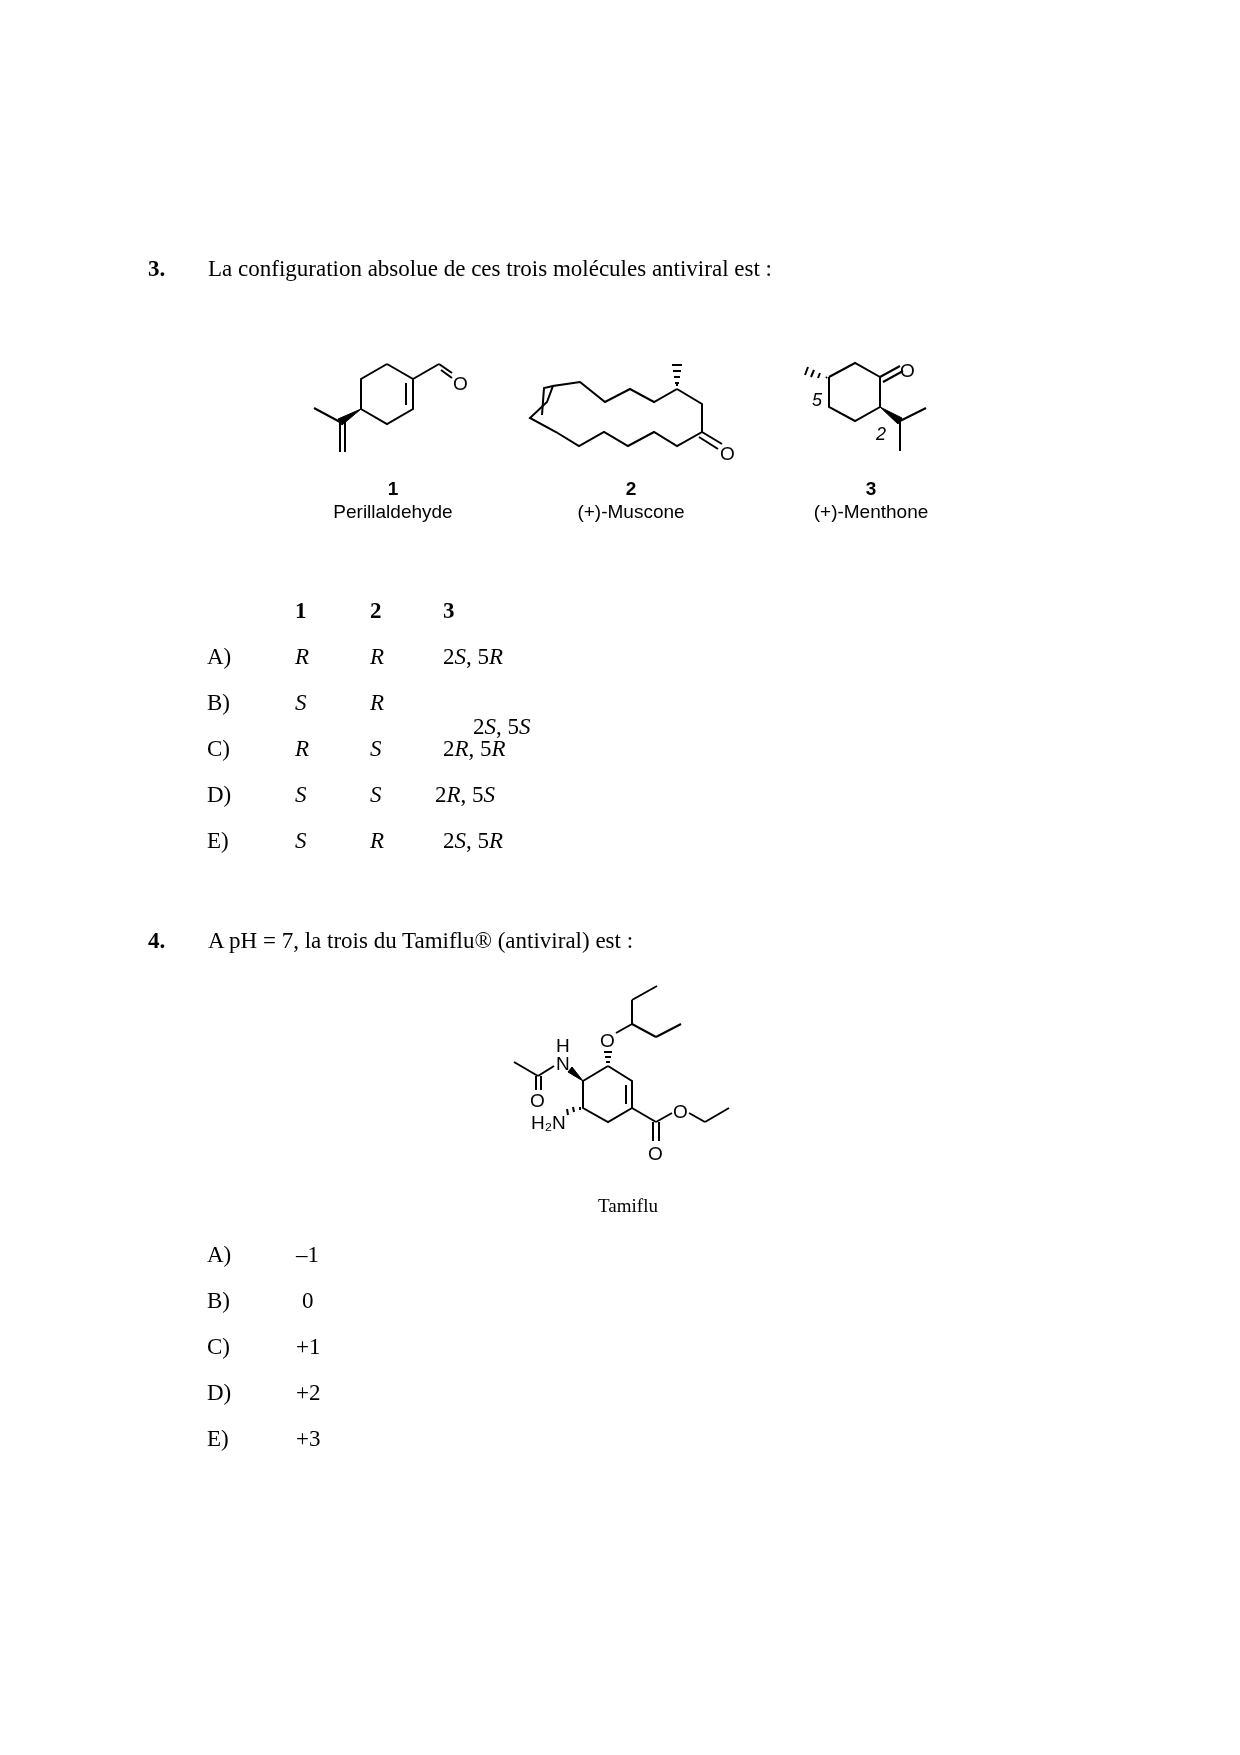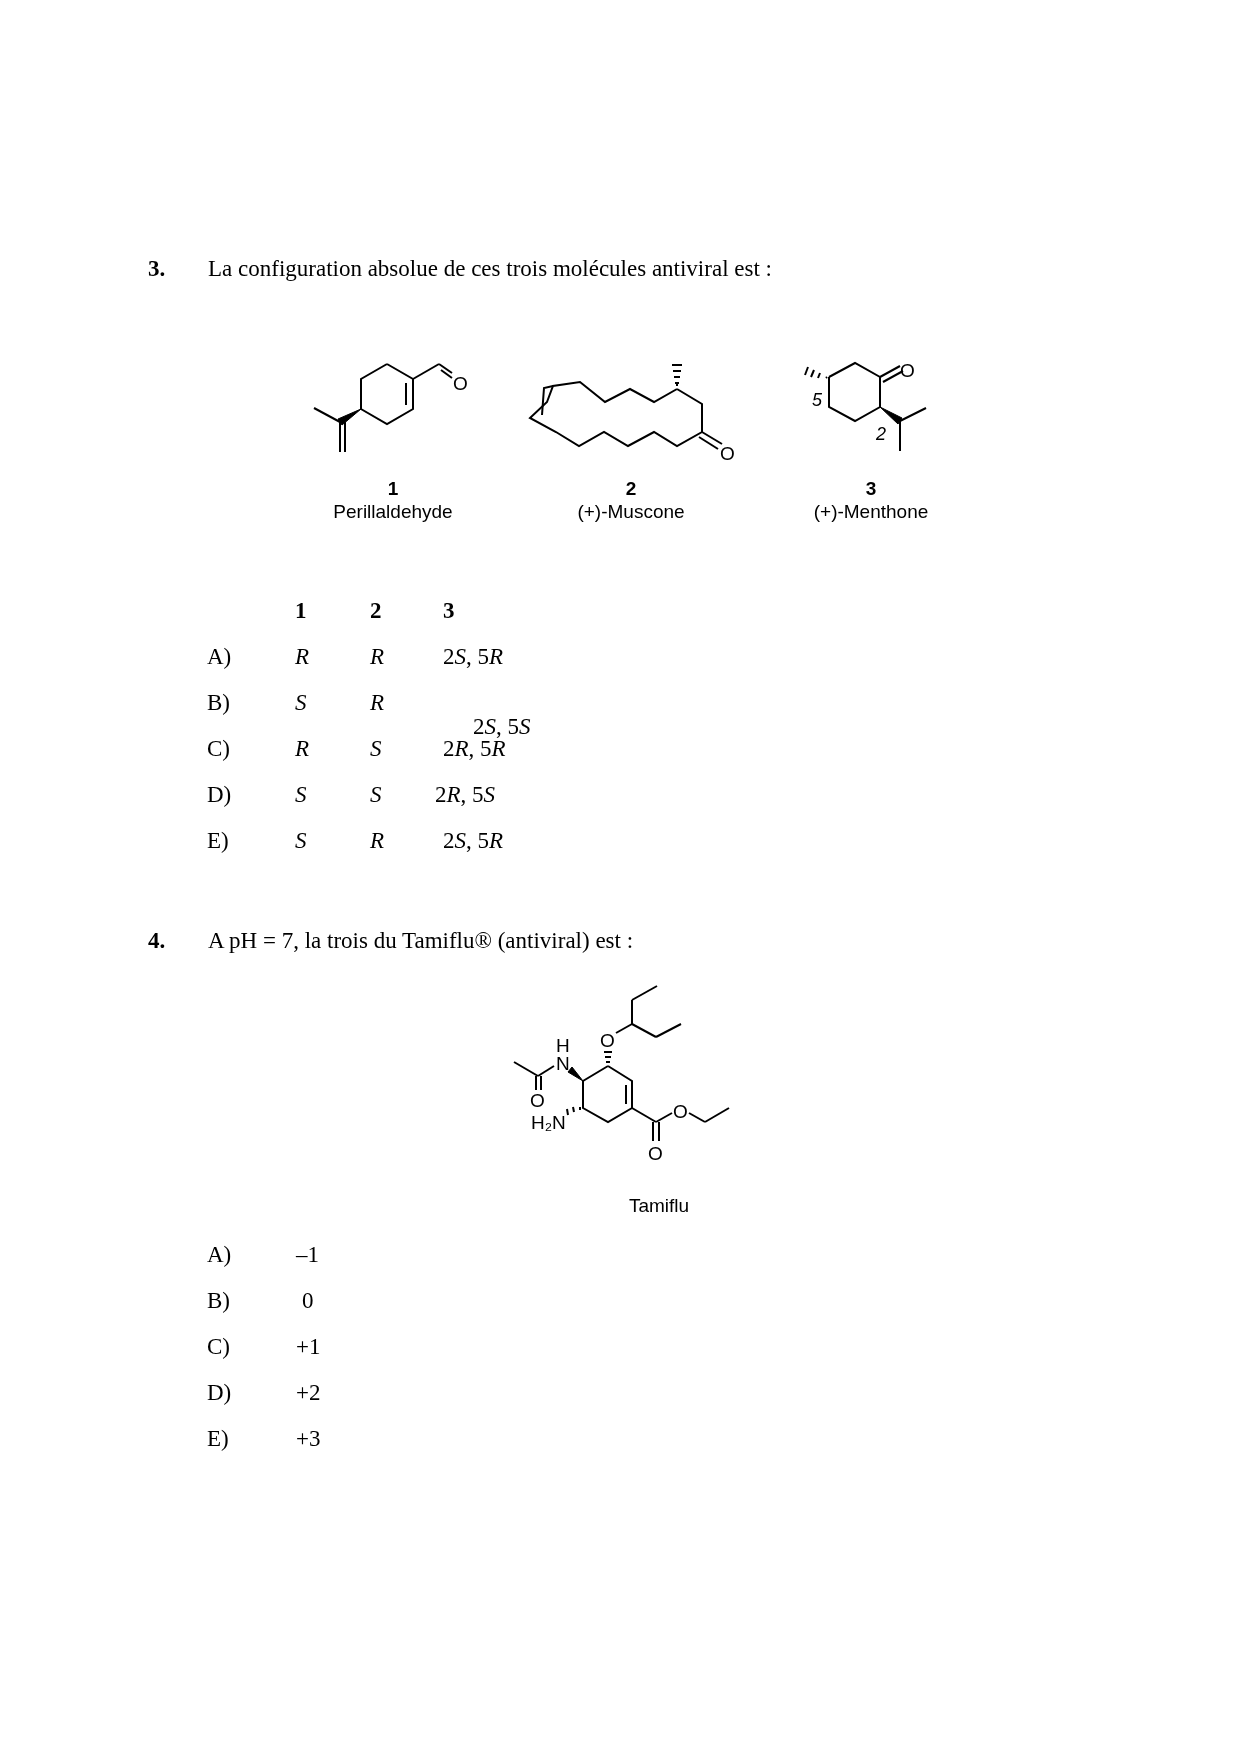--- a/index.html
+++ b/index.html
@@ -157,21 +157,21 @@
   <line x1="632" y1="1108" x2="656" y2="1122"></line>
   <line x1="656" y1="1122" x2="672" y2="1113"></line>
   <text x="673" y="1118" font-size="19">O</text>
   <line x1="689" y1="1113" x2="705" y2="1122"></line>
   <line x1="705" y1="1122" x2="729" y2="1108"></line>
   <line x1="653" y1="1122" x2="653" y2="1141"></line>
   <line x1="659" y1="1122" x2="659" y2="1141"></line>
   <text x="648" y="1160" font-size="19">O</text>
 </svg>
 
-<div class="abs mol-label" style="left:539px; top:1194px;">Tamiflu</div>
+<div class="abs mol-label" style="left:508px; top:1194px;font-family:Liberation Serif, serif;">Tamiflu</div>
 
 <div>
   <div class="abs cell" style="left:207px; top:1242px;">A)</div>
   <div class="abs cell" style="left:296px; top:1242px;">–1</div>
 
   <div class="abs cell" style="left:207px; top:1288px;">B)</div>
   <div class="abs cell" style="left:302px; top:1288px;">0</div>
 
   <div class="abs cell" style="left:207px; top:1334px;">C)</div>
   <div class="abs cell" style="left:296px; top:1334px;">+1</div>

